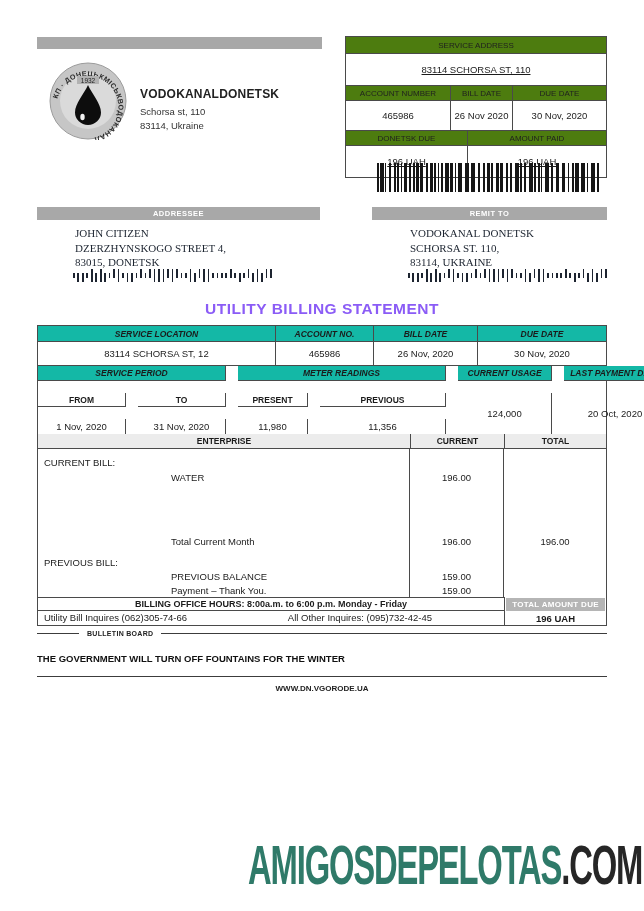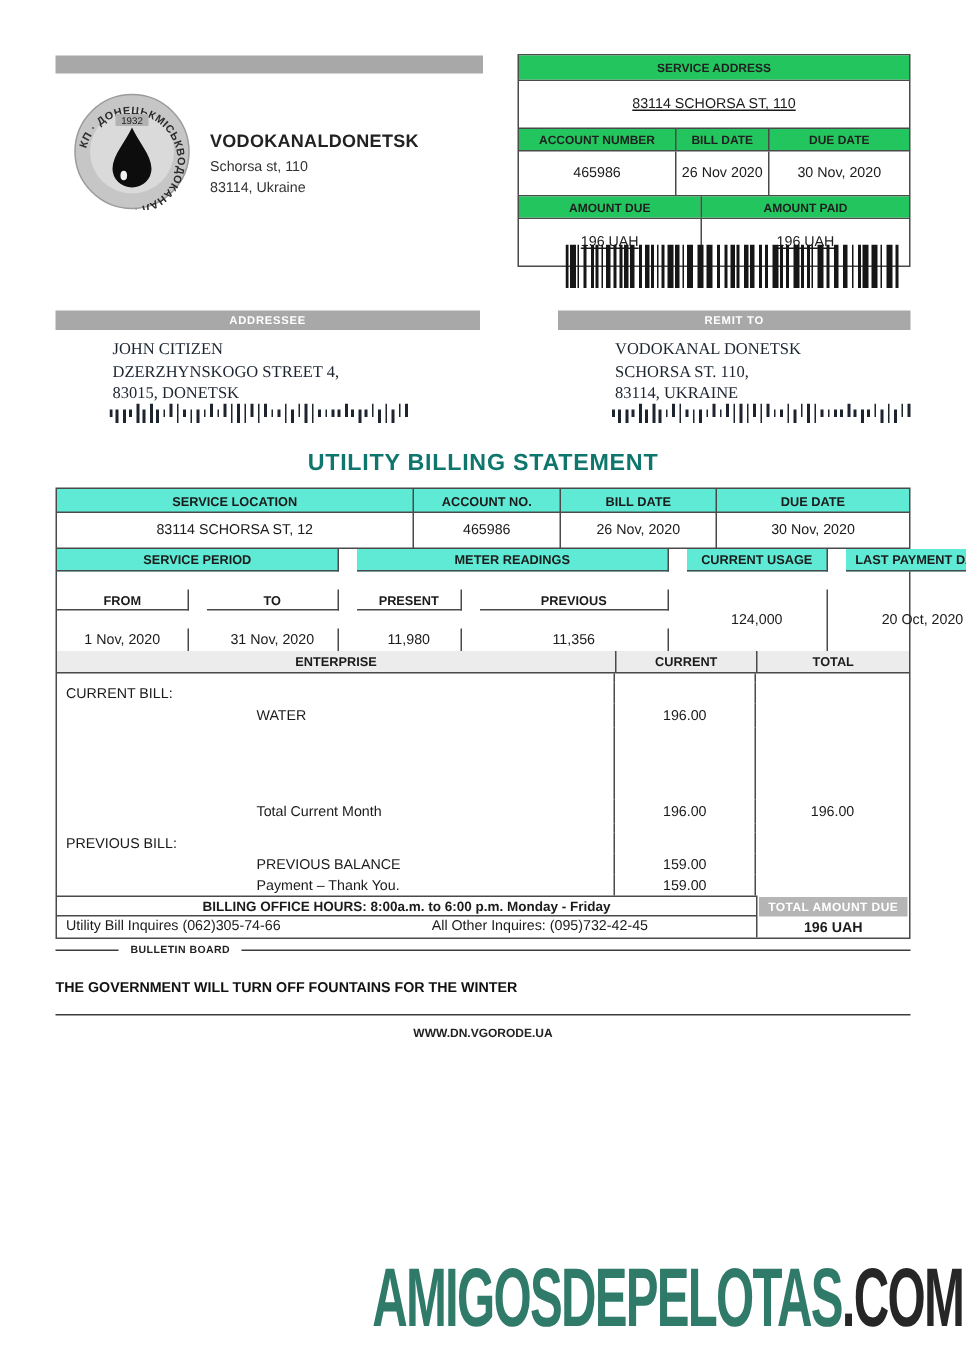--- a/index.html
+++ b/index.html
@@ -14,21 +14,21 @@
   .company-name{font-size:12px;font-weight:bold;letter-spacing:.2px;color:#222;}
   .company-addr{font-size:9.5px;line-height:1.5;margin-top:4px;color:#333;}
 
   
   .summary{position:absolute;left:345px;top:36px;width:262px;border:1px solid #4a4a4a;
            font-size:9.5px;text-align:center;background:#fff;}
   .srow{display:flex;border-top:1px solid #4a4a4a;}
   .srow:first-child{border-top:none;}
   .scell{display:flex;align-items:center;justify-content:center;padding:1px 2px;}
   .scell + .scell{border-left:1px solid #4a4a4a;}
-  .hdr{background:#22c55e;font-weight:bold;font-size:8px;color:#1f1f1f;}
+  .hdr{background:#4d7c0f;font-weight:normal;font-size:8px;color:#1f1f1f;}
   .h16{height:16px;} .h24{height:32px;text-decoration:underline;} .h30{height:30px;} .h15{height:15px;}
   .w104{width:104px;} .w62{width:62px;} .wfl{flex:1;} .w121{width:121px;}
 
   
   .barcode128{position:absolute;left:377px;top:163px;width:222px;height:29px;
               display:flex;align-items:stretch;overflow:hidden;}
   .barcode128 i{display:block;background:#161616;flex:none;}
 
   
   .graybar{position:absolute;height:13px;background:#a8a8a8;color:#fff;
@@ -44,30 +44,30 @@
   .postal-left{left:73px;top:269px;}
   .postal-right{left:408px;top:269px;}
   .postal i{display:block;width:1.6px;margin-right:2.9px;background:#1d2430;flex:none;}
   .postal i.pb0{height:13px;}
   .postal i.pb1{height:9px;align-self:flex-start;}
   .postal i.pb2{height:9px;align-self:flex-end;}
   .postal i.pb3{height:5px;}
 
   
   .stmt-title{position:absolute;left:0;top:300px;width:644px;text-align:center;
-              font-size:15.5px;font-weight:bold;letter-spacing:.5px;color:#0f766e;}
+              font-size:15.5px;font-weight:bold;letter-spacing:.5px;color:#8b5cf6;}
   .stmt{position:absolute;left:37px;top:325px;width:570px;border:1px solid #4a4a4a;font-size:9.5px;}
   .g4{display:grid;grid-template-columns:238px 98px 104px 128px;}
   .g6{display:grid;grid-template-columns:88px 88px 70px 126px 94px 102px;grid-template-rows:15px 14px 15px;gap:12px;}
   .cell{display:flex;align-items:center;justify-content:center;padding:0 2px;
         border-right:1px solid #4a4a4a;border-bottom:1px solid #4a4a4a;}
   .cell.last{border-right:none;}
   .cell.nb{border-bottom:none;}
   .bold{font-weight:bold;font-size:8.5px;}
-  .ghdr{background:#5eead4;}
+  .ghdr{background:#14b8a6;font-style:italic;}
   .r16{height:16px;} .r24{height:24px;}
 
   .dhead{display:flex;background:#ececec;font-weight:bold;font-size:8.5px;height:15px;
          border-bottom:1px solid #4a4a4a;}
   .dhead div{display:flex;align-items:center;justify-content:center;}
   .dcol{width:372px;} .ccol{width:94px;border-left:1px solid #4a4a4a;}
   .tcol{width:102px;border-left:1px solid #4a4a4a;}
 
   .brow{display:flex;}
   .brow .bd{width:372px;border-right:1px solid #4a4a4a;padding-left:6px;display:flex;align-items:center;}
@@ -149,21 +149,21 @@
       <div class="scell hdr w104">ACCOUNT NUMBER</div>
       <div class="scell hdr w62">BILL DATE</div>
       <div class="scell hdr wfl">DUE DATE</div>
     </div>
     <div class="srow h30">
       <div class="scell w104">465986</div>
       <div class="scell w62">26 Nov 2020</div>
       <div class="scell wfl">30 Nov, 2020</div>
     </div>
     <div class="srow h15">
-      <div class="scell hdr w121">AMOUNT DUE</div>
+      <div class="scell hdr w121">DONETSK DUE</div>
       <div class="scell hdr wfl">AMOUNT PAID</div>
     </div>
     <div class="srow h24">
       <div class="scell w121">196 UAH</div>
       <div class="scell wfl">196 UAH</div>
     </div>
   </div>
 
   <div class="barcode128">
       <i style="width: 2px; margin-right: 1px;"></i>

